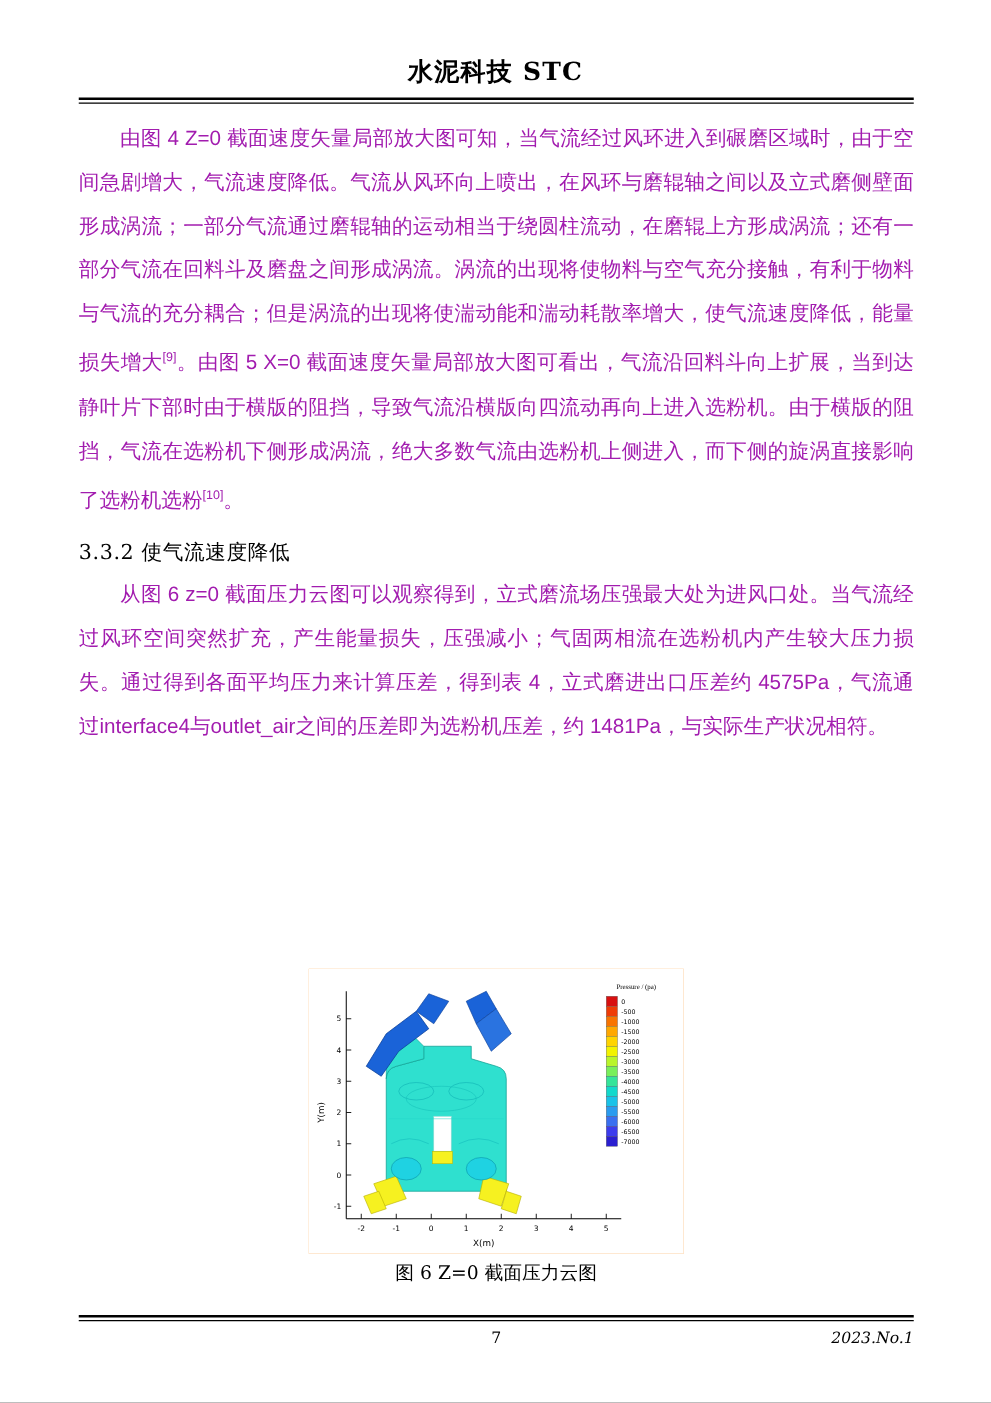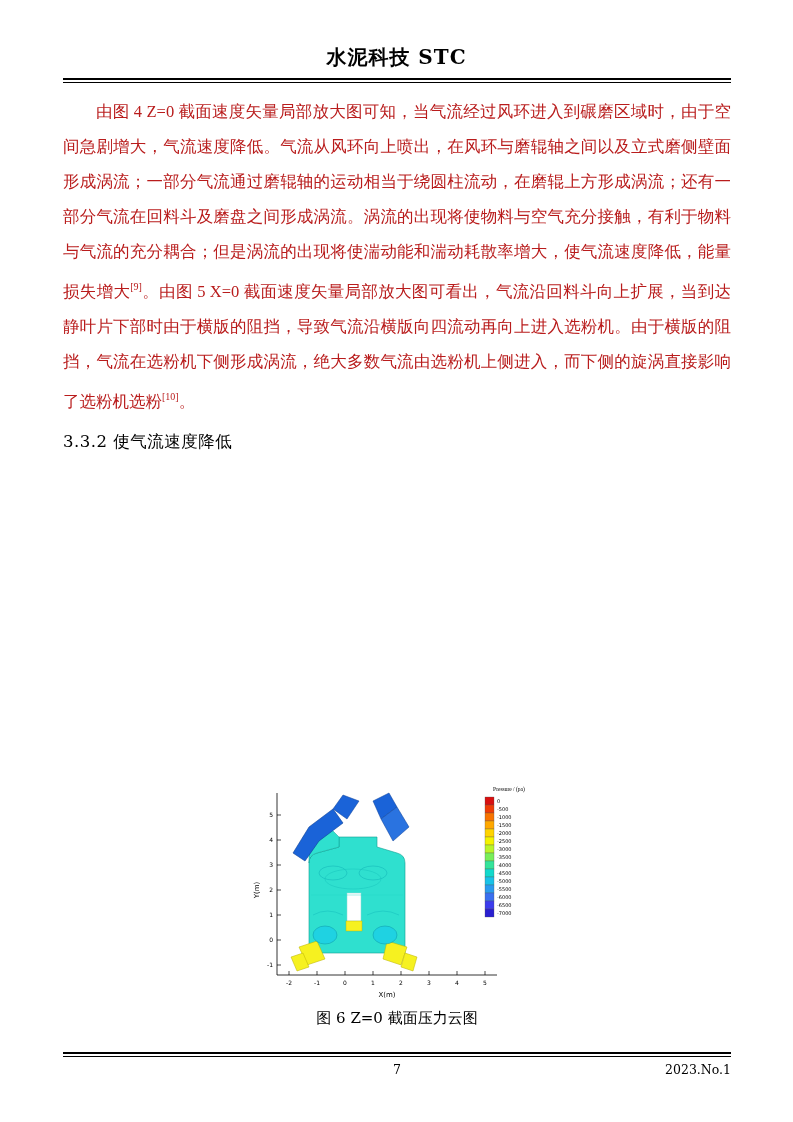--- a/index.html
+++ b/index.html
@@ -54,25 +54,25 @@
   .content {
     position: absolute;
     top: 94px;
     left: 63px;
     width: 668px;
   }
   p.para {
     margin: 0 0 0 0;
     font-size: 16.5px;
     line-height: 35px;
-    color: #b91c1c;
+    color: #a21caf;
     text-align: justify;
     text-justify: inter-ideograph;
     text-indent: 2em;
-    font-family: Liberation Serif, serif;
+    font-family: Liberation Sans, sans-serif;
   }
   h3.subhead {
     margin: 6px 0 0 0;
     font-size: 16.5px;
     line-height: 35px;
     font-weight: normal;
     font-family: "DejaVu Serif", serif;
     letter-spacing: 0.5px;
   }
   sup {
@@ -124,20 +124,21 @@
     color: #000;
   }
   .footer .pg {
     position: absolute;
     left: 50%;
     transform: translateX(-50%);
   }
   .footer .issue {
     position: absolute;
     right: 0;
+    font-style: italic;
   }
   
   .legend-title {
     font-size: 5.5px;
     text-anchor: middle;
   }
   .legend-label {
     font-size: 5px;
     font-family: "DejaVu Sans", sans-serif;
   }
@@ -160,20 +161,21 @@
   </div>
   <div class="header-rule"></div>
   <div class="header-rule2"></div>
 
   <div class="content">
     <p class="para"><span>由图 4 Z=0 截面速度矢量局部放大图可知，当气流经过风环进入到碾磨区域时，由于空间急剧增大，气流速度降低。气流从风环向上喷出，在风环与磨辊轴之间以及立式磨侧壁面形成涡流；一部分气流通过磨辊轴的运动相当于绕圆柱流动，在磨辊上方形成涡流；还有一部分气流在回料斗及磨盘之间形成涡流。涡流的出现将使物料与空气充分接触，有利于物料与气流的充分耦合；但是涡流的出现将使湍动能和湍动耗散率增大，使气流速度降低，能量损失增大</span><sup>[9]</sup><span>。由图 5 X=0 截面速度矢量局部放大图可看出，气流沿回料斗向上扩展，当到达静叶片下部时由于横版的阻挡，导致气流沿横版向四流动再向上进入选粉机。由于横版的阻挡，气流在选粉机下侧形成涡流，绝大多数气流由选粉机上侧进入，而下侧的旋涡直接影响了选粉机选粉</span><sup>[10]</sup><span>。</span></p>
 
     <h3 class="subhead">3.3.2  使气流速度降低</h3>
 
 
+    <p class="para">从图 6 z=0 截面压力云图可以观察得到，立式磨流场压强最大处为进风口处。当气流经过风环空间突然扩充，产生能量损失，压强减小；气固两相流在选粉机内产生较大压力损失。通过得到各面平均压力来计算压差，得到表 4，立式磨进出口压差约 4575Pa，气流通过interface4与outlet_air之间的压差即为选粉机压差，约 1481Pa，与实际生产状况相符。</p>
   </div>
 
   <div class="figure-wrap">
     <div class="figure-box">
       <svg width="300" height="228" viewBox="0 0 300 228" xmlns="http://www.w3.org/2000/svg">
         <rect x="0" y="0" width="300" height="228" fill="#ffffff"></rect>
 
         <g>
 
           <line x1="30" y1="200" x2="250" y2="200" stroke="#000" stroke-width="0.8"></line>

